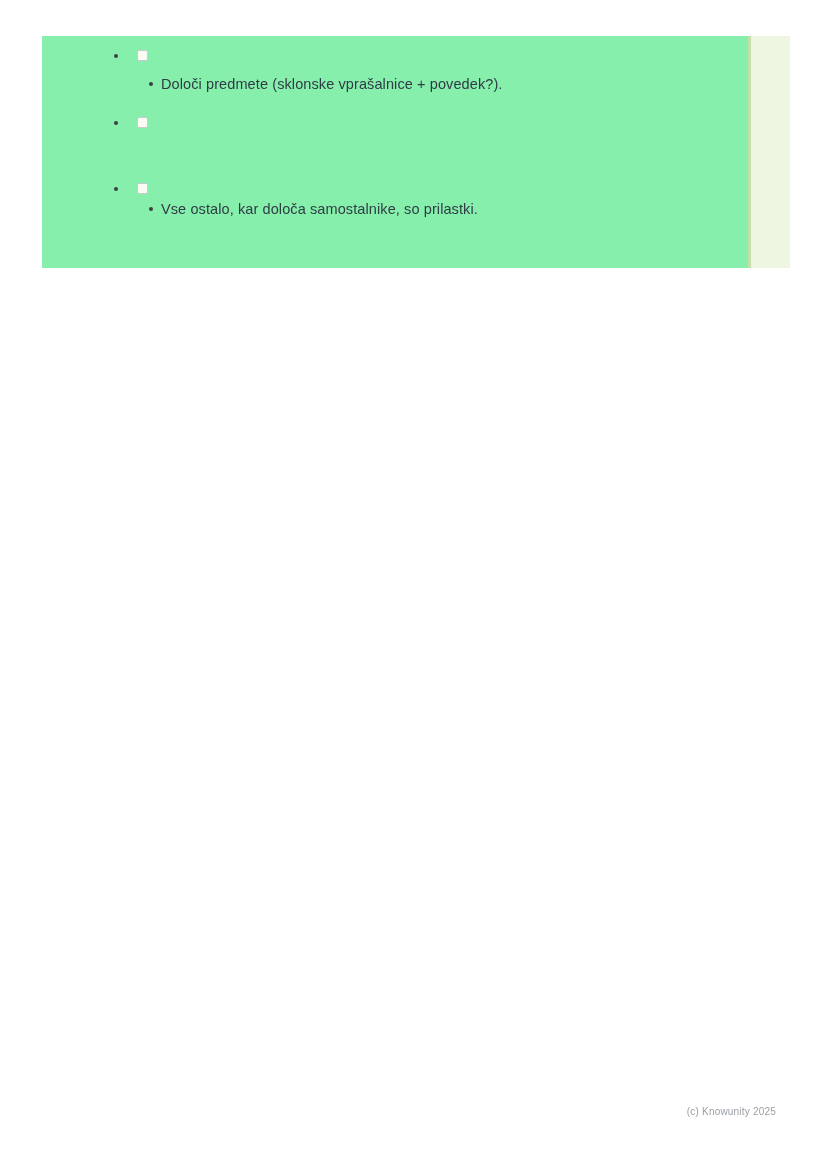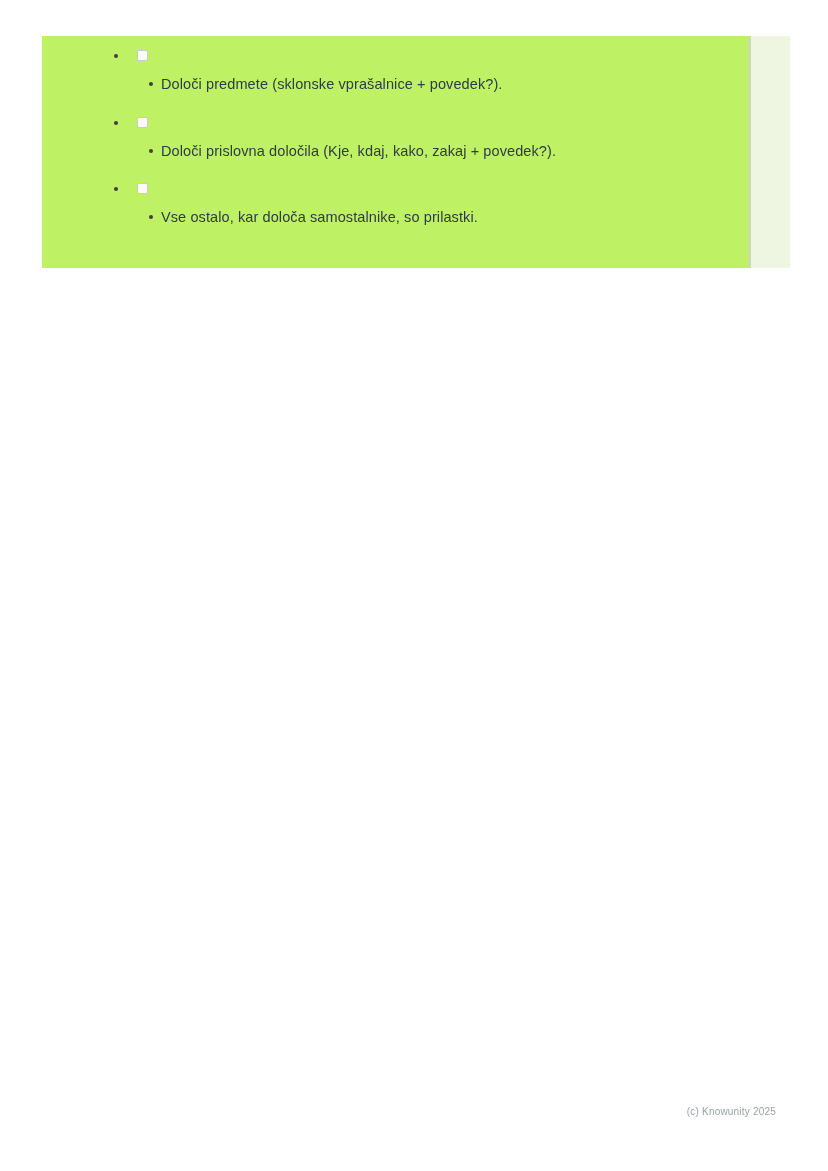--- a/index.html
+++ b/index.html
@@ -21,21 +21,21 @@
     height: 1171px;
   }
 
   
   .note-card {
     position: absolute;
     left: 42px;
     top: 36px;
     width: 748px;
     height: 232px;
-    background: #bef264;
+    background: #86efac;
     box-sizing: border-box;
   }
 
   
   .accent-band {
     position: absolute;
     left: 748px;
     top: 36px;
     width: 42px;
     height: 232px;
@@ -117,21 +117,21 @@
     color: #2f3b45;
     letter-spacing: 0.1px;
     white-space: nowrap;
   }
 
   .g1 { position: absolute; left: 0; top: 12px; }
   .g1 .item-row { margin-top: 8px; }
   .g2 { position: absolute; left: 0; top: 79px; }
   .g2 .item-row { margin-top: 8px; }
   .g3 { position: absolute; left: 0; top: 145px; }
-  .g3 .item-row { margin-top: 8px; }
+  .g3 .item-row { }
 
   .footer {
     position: absolute;
     right: 52px;
     bottom: 54px;
     font-size: 10px;
     color: #9aa0a6;
     letter-spacing: 0.2px;
     font-family: "Liberation Sans", sans-serif;
   }
@@ -153,24 +153,20 @@
           <span class="inner-bullet"></span>
           <span class="item-text">Določi predmete (sklonske vprašalnice + povedek?).</span>
         </div>
       </div>
 
       <div class="check-group g2">
         <div class="check-row">
           <span class="outer-bullet"></span>
           <span class="checkbox"></span>
         </div>
-        <div class="item-row">
-          <span class="inner-bullet"></span>
-          <span class="item-text">Določi prislovna določila (Kje, kdaj, kako, zakaj + povedek?).</span>
-        </div>
       </div>
 
       <div class="check-group g3">
         <div class="check-row">
           <span class="outer-bullet"></span>
           <span class="checkbox"></span>
         </div>
         <div class="item-row">
           <span class="inner-bullet"></span>
           <span class="item-text">Vse ostalo, kar določa samostalnike, so prilastki.</span>

